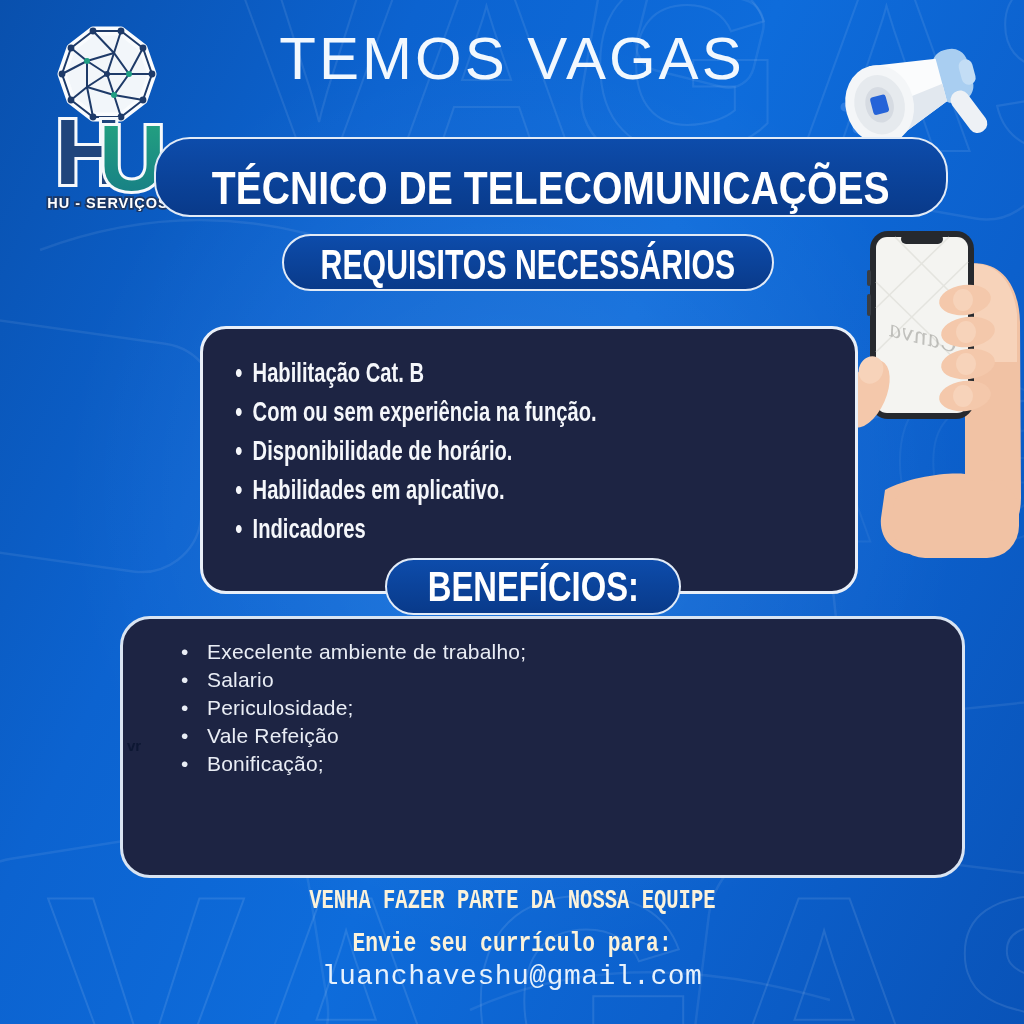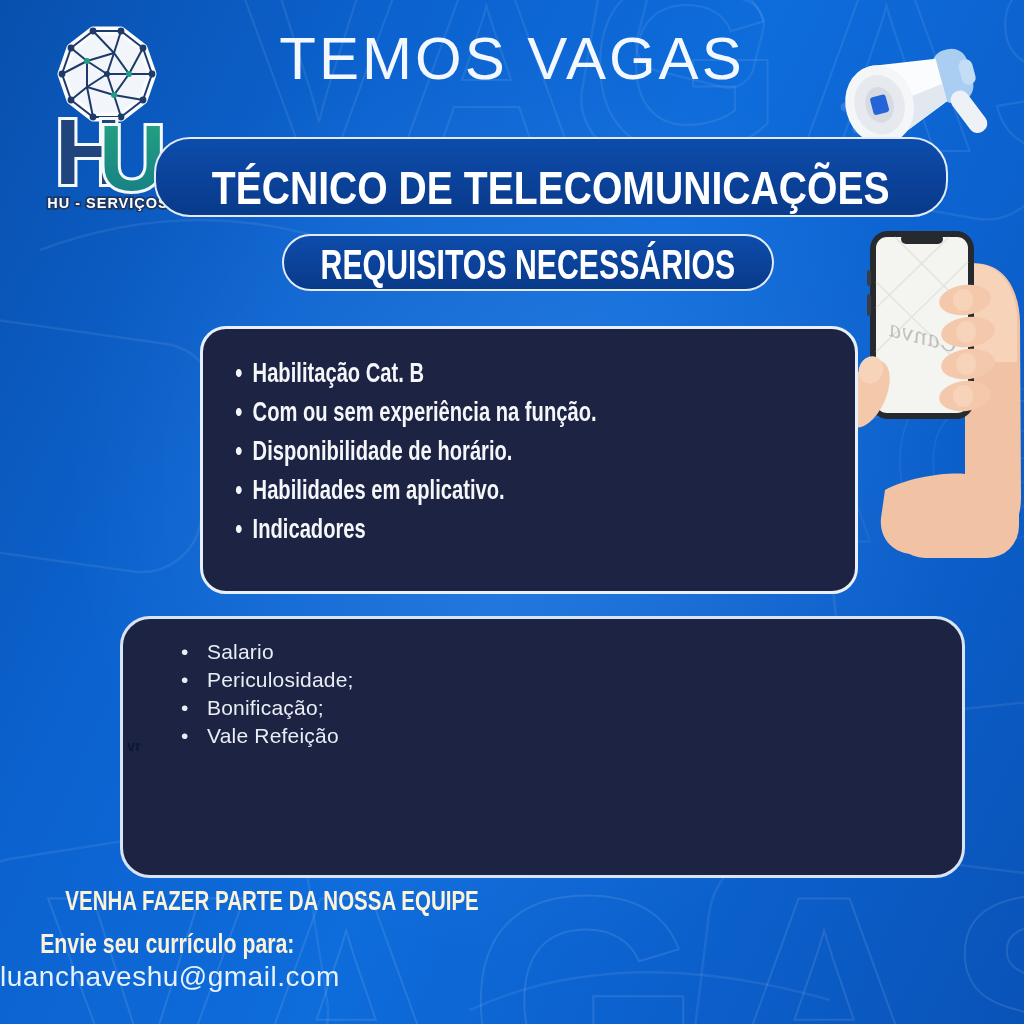--- a/index.html
+++ b/index.html
@@ -43,21 +43,21 @@
   ul{list-style:none;margin:0;padding:0;}
   .req-list li{position:relative;padding-left:30px;font-size:28px;font-weight:bold;color:#f5f7fb;
     line-height:39px;white-space:nowrap;transform:scaleX(0.72);transform-origin:left center;}
   .req-list li::before{content:"•";position:absolute;left:6px;}
   .ben-list li{position:relative;padding-left:28px;font-size:21px;font-weight:400;color:#e9edf5;
     line-height:28px;max-width:505px;letter-spacing:0.2px;}
   .ben-list li::before{content:"•";position:absolute;left:2px;}
 
   .vr-artifact{position:absolute;left:127px;top:737px;z-index:5;font-size:15px;font-weight:bold;color:#0d1733;}
 
-  .footer-line{position:absolute;left:0;width:100%;text-align:left;white-space:nowrap;z-index:3;}
+  .footer-line{position:absolute;left:0;width:100%;text-align:center;white-space:nowrap;z-index:3;font-family:Liberation Mono, monospace;}
   .footer-line .txt{display:inline-block;white-space:nowrap;}
   .cta{top:886px;font-size:27px;font-weight:bold;color:#fbf2da;}
   .cta .txt{transform:scaleX(0.76);}
   .send{top:928px;font-size:28px;font-weight:bold;color:#fbf2da;}
   .send .txt{transform:scaleX(0.76);}
   .email{top:961px;font-size:28px;font-weight:400;color:#e6f1fc;letter-spacing:0.5px;}
   .phone{top:1026px;font-size:30px;font-weight:400;color:#e6f1fc;letter-spacing:1.5px;}
   .phone .txt{transform:scaleX(0.92);}
 </style>
 </head>
@@ -192,27 +192,31 @@
       <ellipse cx="150" cy="174" rx="26" ry="15" transform="rotate(-7 150 174)"></ellipse>
       <ellipse cx="148" cy="78" rx="10" ry="11" fill="#f7d3ba"></ellipse>
       <ellipse cx="151" cy="110" rx="10" ry="11" fill="#f7d3ba"></ellipse>
       <ellipse cx="151" cy="142" rx="10" ry="11" fill="#f7d3ba"></ellipse>
       <ellipse cx="148" cy="174" rx="10" ry="11" fill="#f7d3ba"></ellipse>
       <ellipse cx="52" cy="172" rx="19" ry="36" transform="rotate(24 52 172)"></ellipse>
       <ellipse cx="56" cy="148" rx="12" ry="14" transform="rotate(24 56 148)" fill="#f7d3ba"></ellipse>
     </g>
   </svg>
 
+  <div class="pill pill-ben">
+    <span class="txt">BENEFÍCIOS:</span>
+  </div>
 
   <div class="panel panel-ben">
     <ul class="ben-list">
+      <li>Execelente ambiente de trabalho;</li>
       <li>Salario</li>
       <li>Periculosidade;</li>
+      <li>Vale Refeição</li>
       <li>Bonificação;</li>
-      <li>Vale Refeição</li>
     </ul>
   </div>
 
   <div class="vr-artifact">vr</div>
 
   <div class="footer-line cta">
     <span class="txt">VENHA FAZER PARTE DA NOSSA EQUIPE</span>
   </div>
   <div class="footer-line send">
     <span class="txt">Envie seu currículo para:</span>

